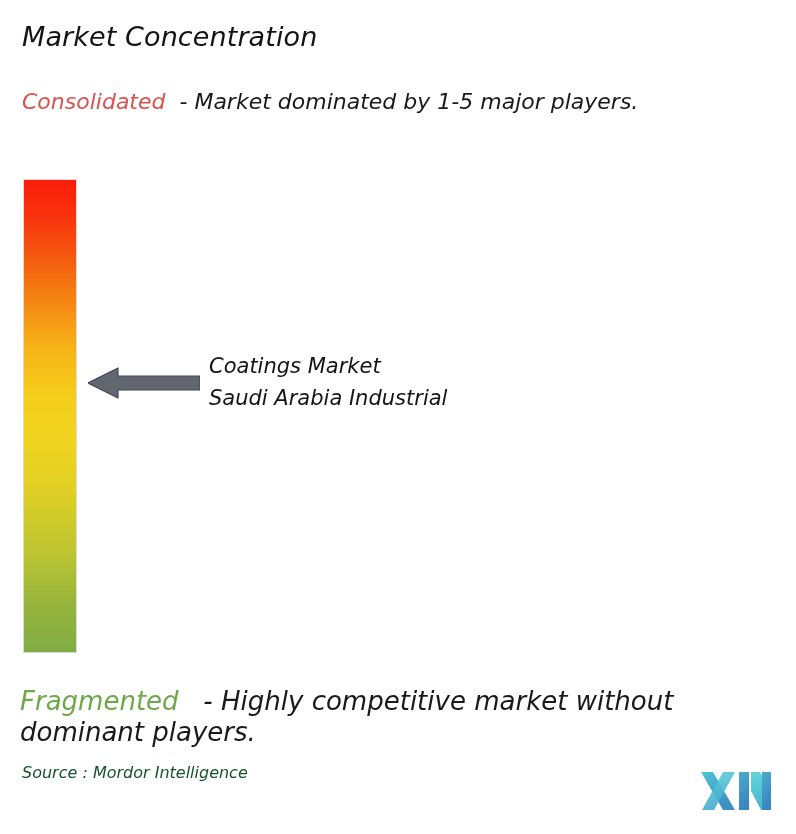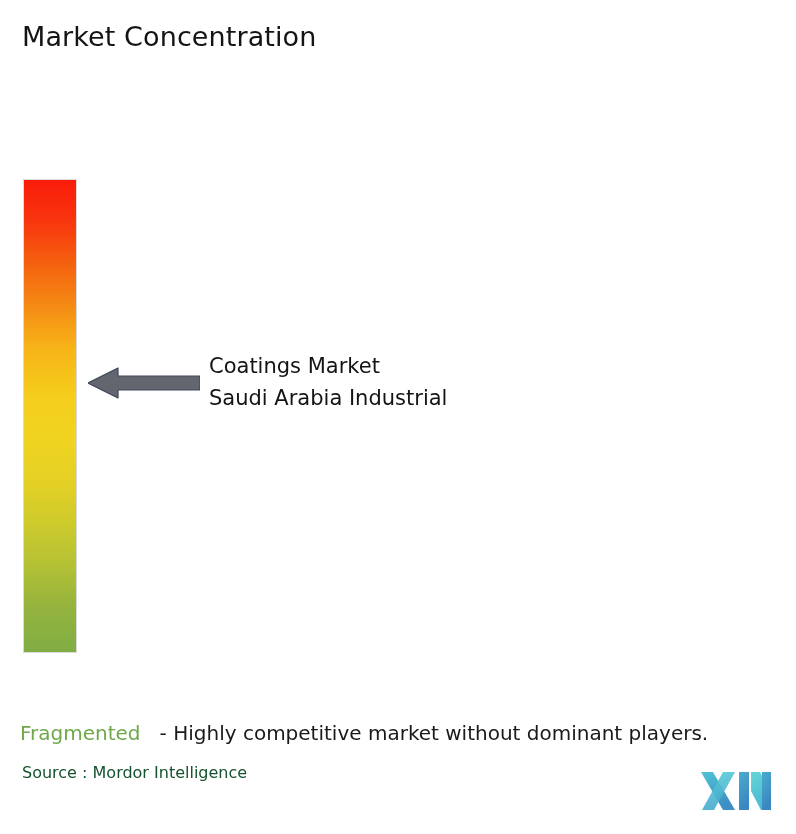--- a/index.html
+++ b/index.html
@@ -14,20 +14,21 @@
     -webkit-font-smoothing: antialiased;
     overflow: hidden;
     position: relative;
   }
 
   .page {
     position: relative;
     width: 660px;
     height: 834px;
     background: #ffffff;
+    font-style: italic;
   }
 
   
   .title {
     position: absolute;
     left: 22px;
     top: 20px;
     font-size: 27px;
     line-height: 34px;
     color: #141414;
@@ -101,25 +102,24 @@
     color: #141414;
     font-weight: 400;
   }
 
   
   .legend-bottom {
     position: absolute;
     left: 20px;
     top: 686px;
     width: 762px;
-    font-size: 20px;
+    font-size: 26px;
     line-height: 31px;
     color: #1a1a1a;
     font-weight: 400;
-    margin-top: 32px;
   }
   .legend-bottom .term {
     color: #6fa84b;
   }
   .legend-bottom .dash-space {
     white-space: pre;
   }
 
   
   .source {
@@ -143,20 +143,23 @@
   }
   .logo svg { display: block; }
 </style>
 </head>
 <body>
 
 <div class="page">
 
   <div class="title">Market Concentration</div>
 
+  <div class="legend-top">
+    <span class="term">Consolidated</span><span class="dash-space">  - </span><span>Market dominated by 1-5 major players.</span>
+  </div>
 
   <div class="gradient-bar"></div>
 
   <div class="arrow-wrap">
     <svg width="112" height="36" viewBox="0 0 112 36" xmlns="http://www.w3.org/2000/svg">
       <polygon points="0,18 30,3 30,11 112,11 112,25 30,25 30,33" fill="#62666f" stroke="#40455a" stroke-width="1.2" stroke-linejoin="round"></polygon>
     </svg>
   </div>
 
   <div class="arrow-label">

